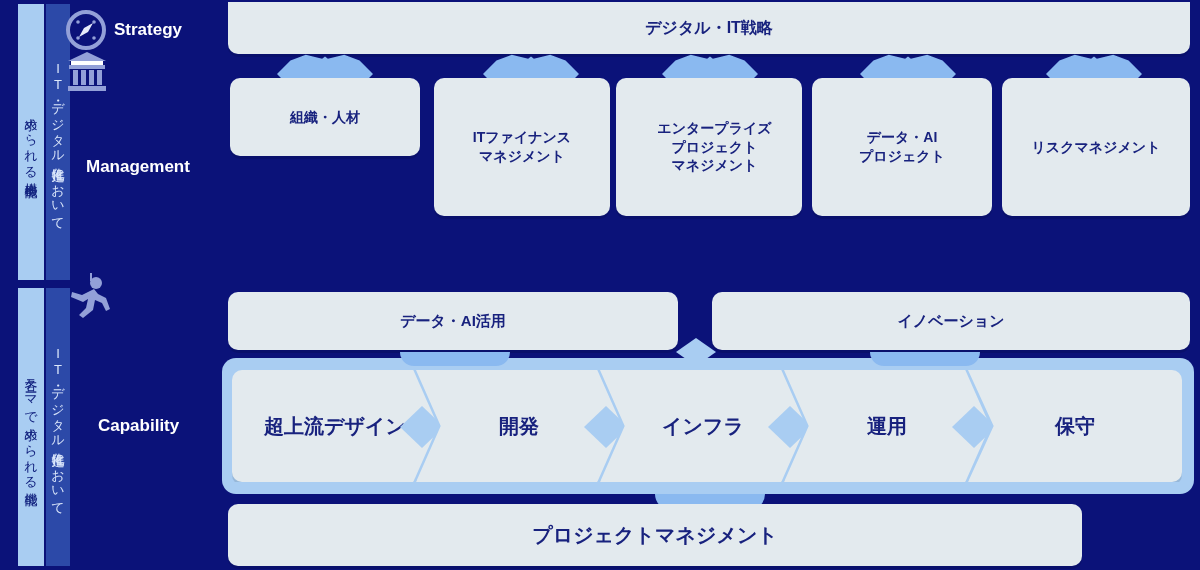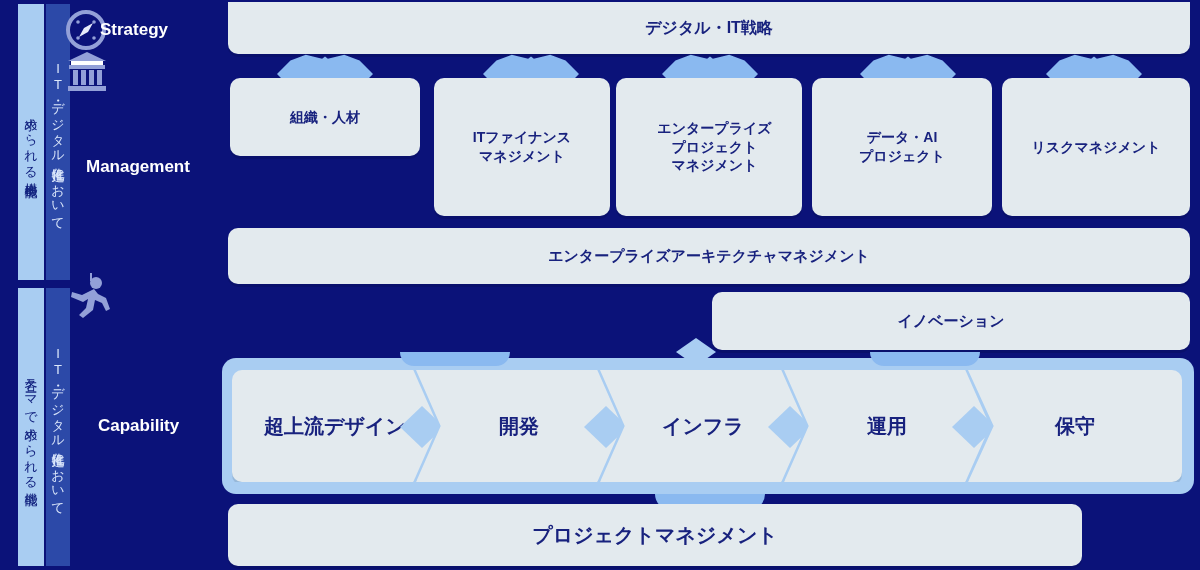--- a/index.html
+++ b/index.html
@@ -169,21 +169,21 @@
     </svg>
   </div>
   <div class="sideicon" style="left:62px;top:270px;">
     <svg width="52" height="52" viewBox="0 0 52 52">
       <circle cx="34" cy="13" r="6" fill="#93a0d8"></circle>
       <path d="M32 19 L20 25 L10 22 L9 27 L21 32 L26 29 L24 38 L17 45 L21 48 L31 40 L33 30 L40 33 L44 41 L48 39 L44 28 L36 24 Z" fill="#93a0d8"></path>
       <rect x="28" y="3" width="2" height="8" fill="#93a0d8"></rect>
     </svg>
   </div>
 
-  <div class="rowlabel" style="left:100px;top:20px;">Strategy</div>
+  <div class="rowlabel" style="left:114px;top:20px;">Strategy</div>
   <div class="rowlabel" style="left:86px;top:157px;">Management</div>
   <div class="rowlabel" style="left:98px;top:416px;">Capability</div>
 
   <div class="box" style="left:228px;top:2px;width:962px;height:52px;border-radius:0 0 10px 10px;font-size:16px;">
     <span class="t">デジタル・IT戦略</span>
   </div>
 
   <div class="lens" style="left:277px;top:54px;"></div>
   <div class="box small" style="left:230px;top:78px;width:190px;height:78px;">
     <span class="t">組織・人材</span>
@@ -206,24 +206,24 @@
   <div class="box small" style="left:812px;top:78px;width:180px;height:138px;">
     <span class="t">データ・AI
 プロジェクト</span>
   </div>
 
   <div class="lens" style="left:1046px;top:54px;"></div>
   <div class="box small" style="left:1002px;top:78px;width:188px;height:138px;">
     <span class="t">リスクマネジメント</span>
   </div>
 
-  <div class="box" style="left:228px;top:228px;width:962px;height:56px;font-size:15px;">
-    <span class="t">エンタープライズアーキテクチャマネジメント</span>
-  </div>
-
+
+  <div class="box" style="left:228px;top:292px;width:450px;height:58px;font-size:15px;">
+    <span class="t">データ・AI活用</span>
+  </div>
   <div class="box" style="left:712px;top:292px;width:478px;height:58px;font-size:15px;">
     <span class="t">イノベーション</span>
   </div>
   <div class="chevgap" style="left:676px;top:338px;width:40px;height:28px;"></div>
 
   <div class="capband" style="left:222px;top:358px;width:972px;height:136px;"></div>
   <div class="nub" style="left:400px;top:352px;width:110px;height:14px;"></div>
   <div class="nub" style="left:870px;top:352px;width:110px;height:14px;"></div>
 
   <div class="chev first" style="left:232px;top:370px;width:206px;height:112px;">

